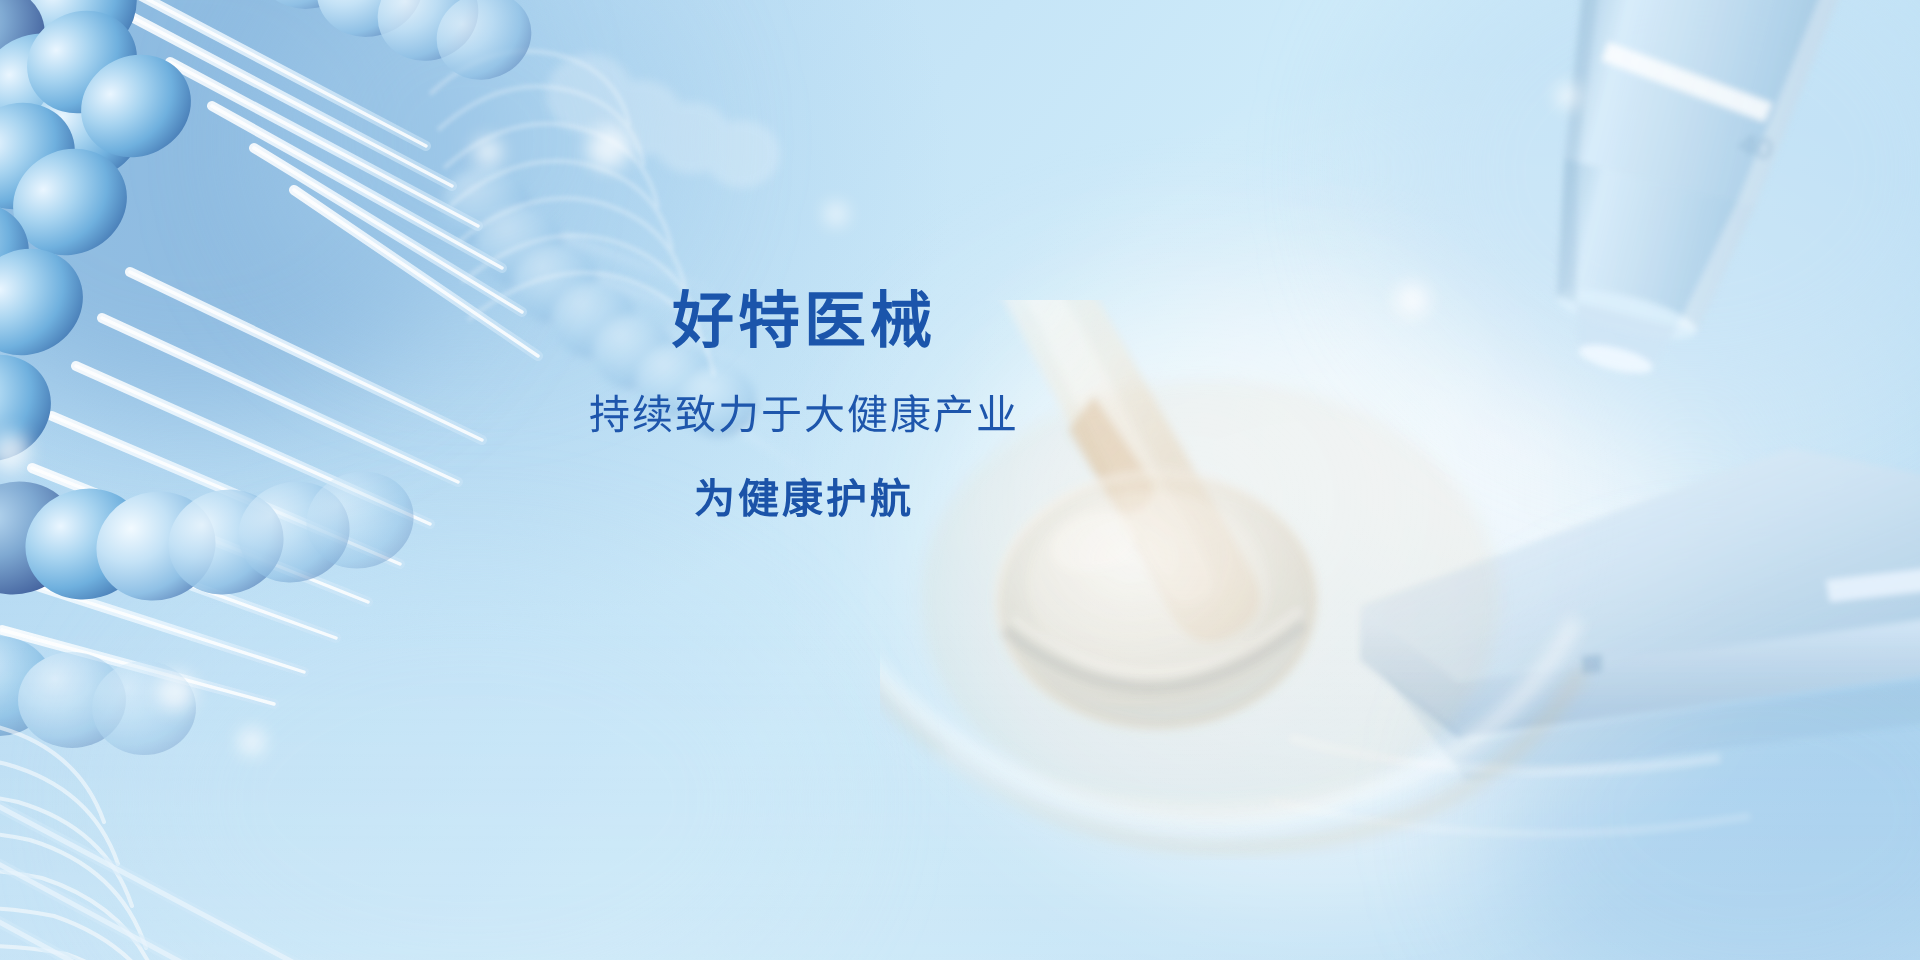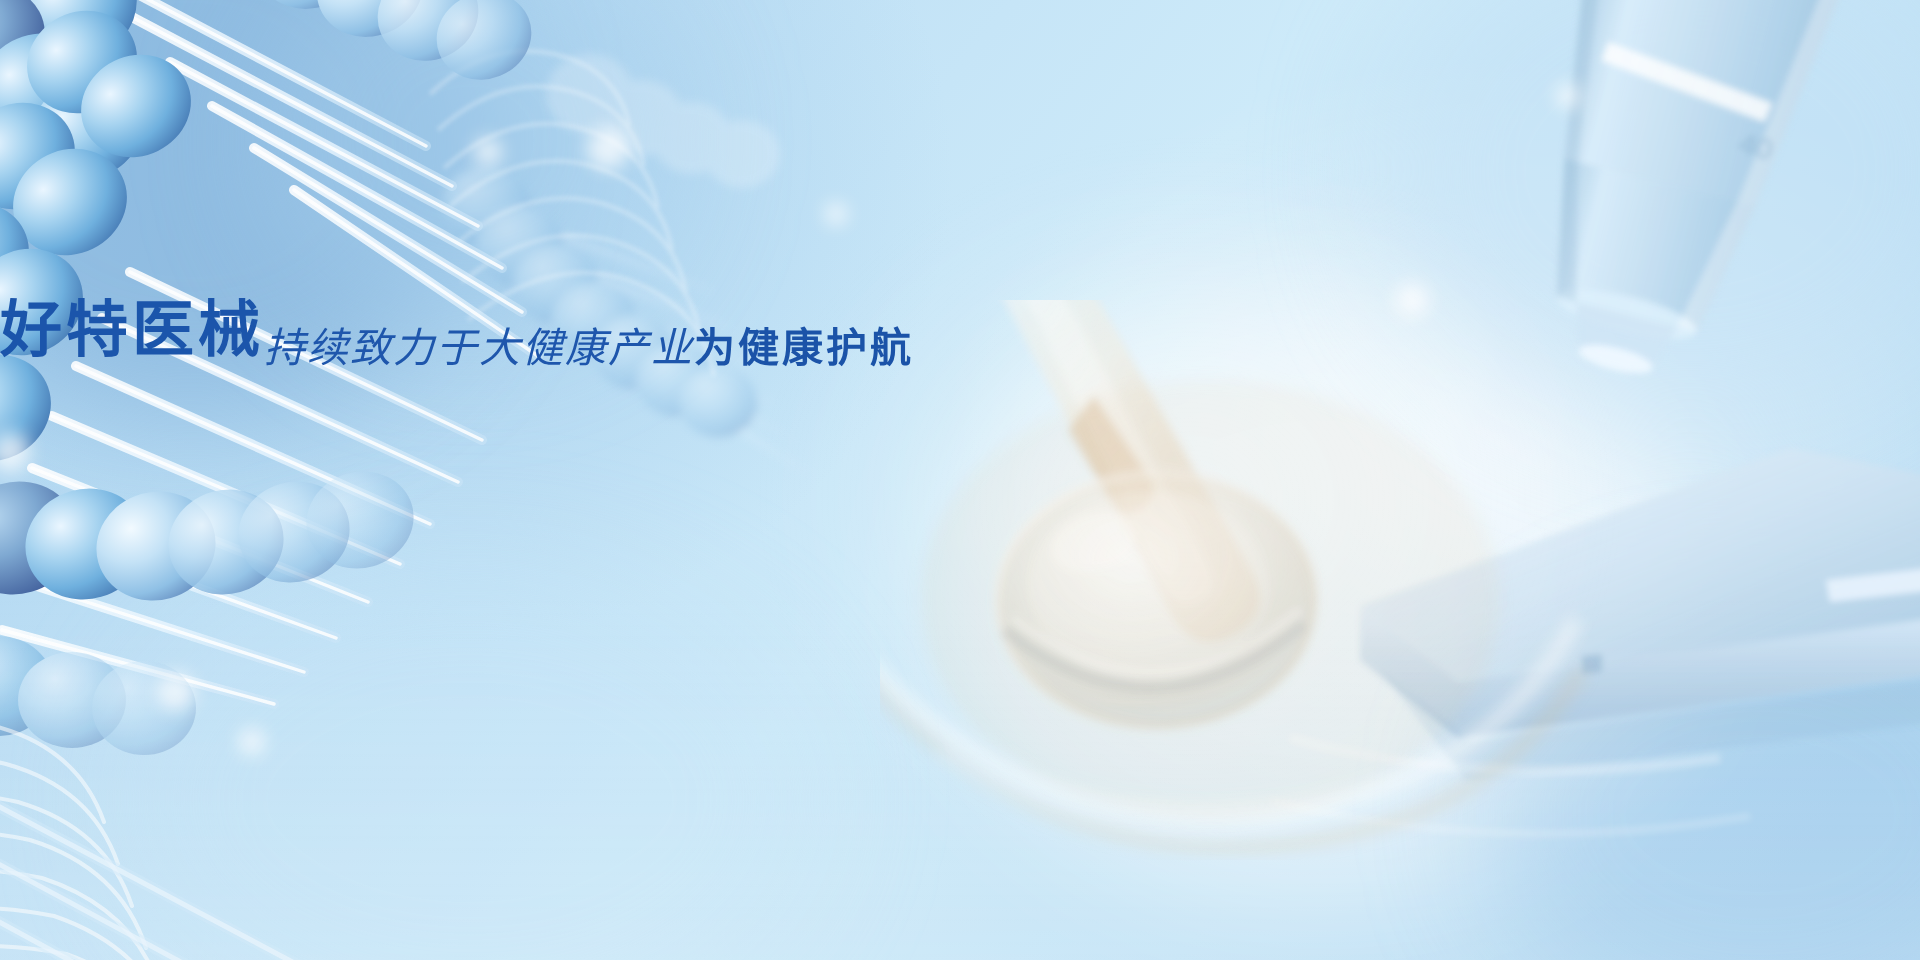--- a/index.html
+++ b/index.html
@@ -43,32 +43,31 @@
   .stage{ position:absolute; right:-30px; bottom:70px; width:720px; height:470px; }
   .stage svg{ width:100%; height:100%; display:block; }
 
   
   .glass{ position:absolute; left:880px; top:300px; width:720px; height:560px; }
   .glass svg{ width:100%; height:100%; display:block; }
 
   
   .hero{
     position:absolute; left:0; top:288px; width:1608px;
-    display:flex; flex-direction:row; align-items:center;
+    display:flex; flex-direction:column; align-items:center;
     text-align:right; z-index:40; pointer-events:none;
   }
   .hero-title{
     font-size:62px; font-weight:700; letter-spacing:4px; line-height:1.08;
     color:#1b55ab;
   }
   .hero-sub{
     margin-top:37px;
     font-size:41px; font-weight:400; letter-spacing:2px; line-height:1.15;
     color:#1e56ac;
-    font-style:italic;
   }
   .hero-slogan{
     margin-top:37px;
     font-size:41px; font-weight:700; letter-spacing:3px; line-height:1.15;
     color:#1b53a8;
   }
 
   
   .wash{
     position:absolute; inset:0; z-index:30; pointer-events:none;

